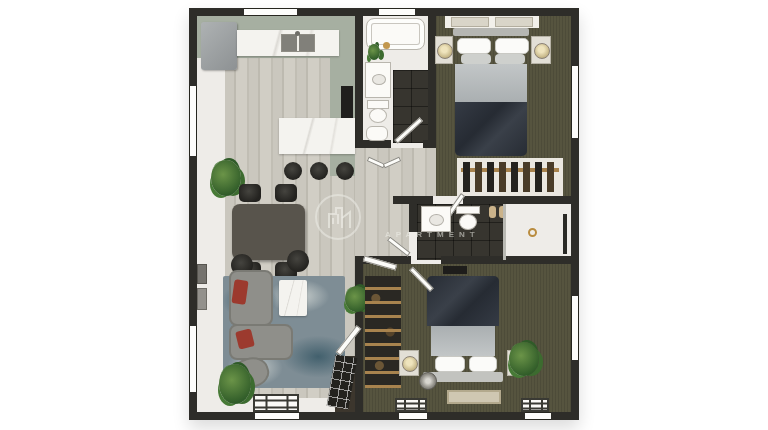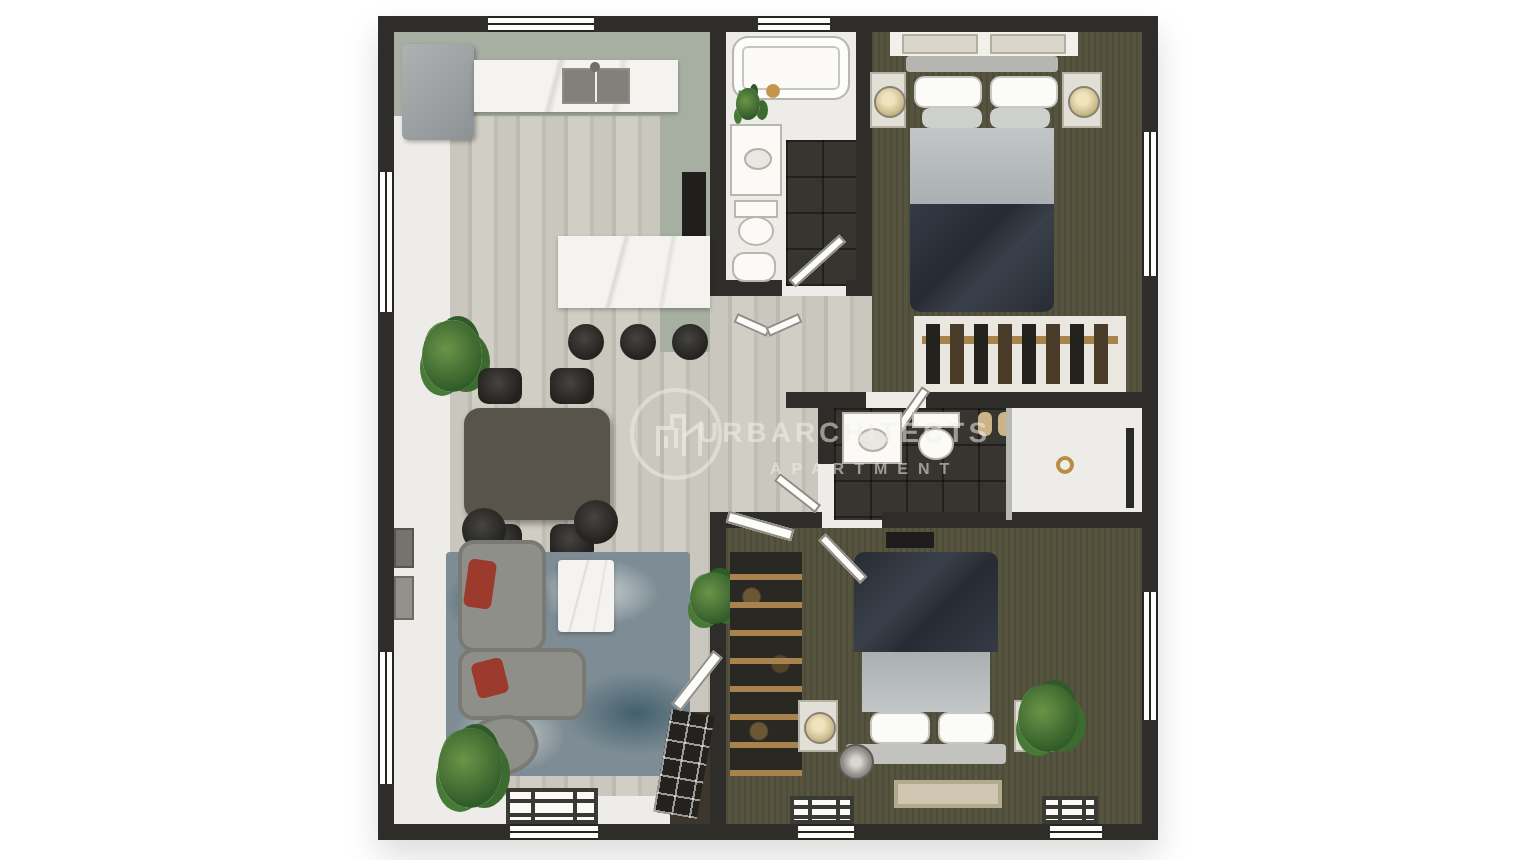--- a/index.html
+++ b/index.html
@@ -196,16 +196,15 @@
 
   <div class="abs" style="left:126px;top:186px;width:46px;height:46px;border:2px solid rgba(240,240,234,.5);border-radius:50%;box-sizing:border-box;">
     <svg width="42" height="42" viewBox="0 0 42 42" style="position:absolute;left:0;top:0;">
       <g stroke="rgba(240,240,234,.6)" stroke-width="2" fill="none">
         <path d="M12 32 V18 h7 V12 h6 v20"></path>
         <path d="M25 22 l8 -6 v16"></path>
         <path d="M16 22 v6 M21 18 v10"></path>
       </g>
     </svg>
   </div>
-  <div class="abs wm" style="left:160px;top:200px;width:150px;font-size:14px;letter-spacing:2px;">URBARCHITECTS</div>
   <div class="abs wm" style="left:196px;top:222px;width:110px;font-size:8px;letter-spacing:5px;">APARTMENT</div>
 
 </div>
 
 </body></html>

